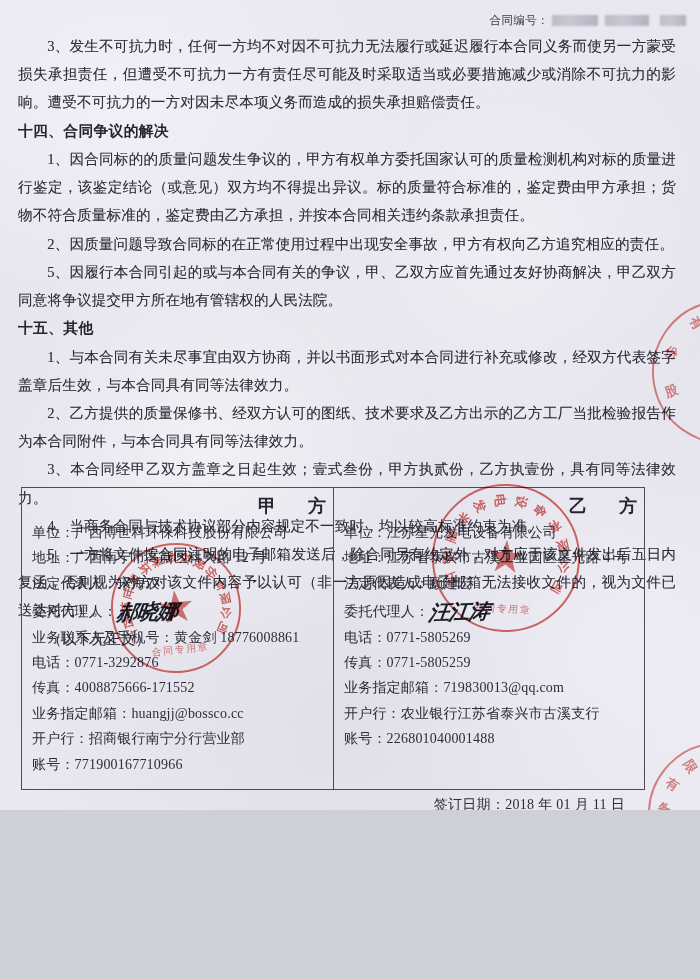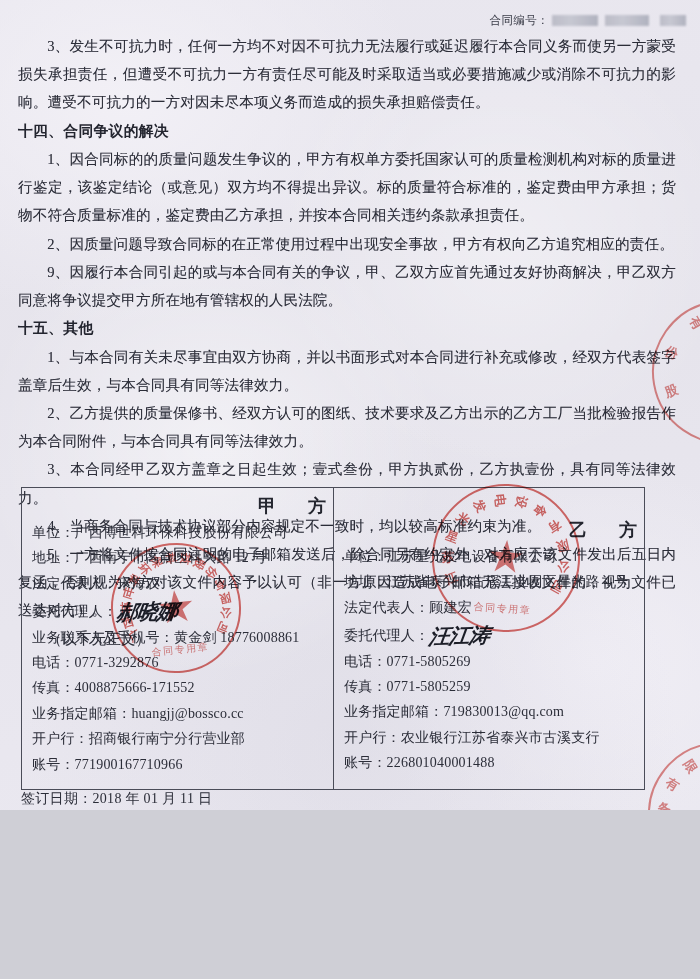--- a/index.html
+++ b/index.html
@@ -104,21 +104,20 @@
     padding: 5px 0 4px 10px;
   }
   .pcol.left {
     width: 313px;
     border-right: 1.3px solid #4a4c58;
     padding-bottom: 12px;
   }
   .pcol.right {
     width: 311px;
     padding-bottom: 3px;
-    margin-top: 24px;
   }
   .ptitle {
     text-align: right;
     font-size: 18px;
     letter-spacing: 7px;
     padding: 1px 0 2px 0;
     font-weight: 600;
     color: #24262f;
   }
   .prow {
@@ -135,21 +134,22 @@
     font-size: 21px;
     font-weight: 700;
     color: #1b1d27;
     letter-spacing: -1px;
     display: inline-block;
     transform: skewX(-9deg) rotate(-2deg);
     position: relative;
     top: 3px;
   }
   .signdate {
-    text-align: left;
+    margin-top: 6px;
+    text-align: right;
     padding-right: 20px;
     font-size: 14px;
     letter-spacing: .3px;
     color: #2b2d38;
   }
 
   
   .footer {
     position: absolute;
     left: 0;
@@ -259,21 +259,21 @@
     <span class="redaction rd1"></span>
     <span class="redaction rd2"></span>
     <span class="redaction rd3"></span>
   </div>
 
   <div class="body">
     <p class="para indent">3、发生不可抗力时，任何一方均不对因不可抗力无法履行或延迟履行本合同义务而使另一方蒙受损失承担责任，但遭受不可抗力一方有责任尽可能及时采取适当或必要措施减少或消除不可抗力的影响。遭受不可抗力的一方对因未尽本项义务而造成的损失承担赔偿责任。</p>
     <p class="head">十四、合同争议的解决</p>
     <p class="para indent">1、因合同标的的质量问题发生争议的，甲方有权单方委托国家认可的质量检测机构对标的质量进行鉴定，该鉴定结论（或意见）双方均不得提出异议。标的质量符合标准的，鉴定费由甲方承担；货物不符合质量标准的，鉴定费由乙方承担，并按本合同相关违约条款承担责任。</p>
     <p class="para indent">2、因质量问题导致合同标的在正常使用过程中出现安全事故，甲方有权向乙方追究相应的责任。</p>
-    <p class="para indent">9、因履行本合同引起的或与本合同有关的争议，甲、乙双方应首先通过友好协商解决，甲乙双方同意将争议提交甲方所在地有管辖权的人民法院。</p>
+    <p class="para indent">5、因履行本合同引起的或与本合同有关的争议，甲、乙双方应首先通过友好协商解决，甲乙双方同意将争议提交甲方所在地有管辖权的人民法院。</p>
     <p class="head">十五、其他</p>
     <p class="para indent">1、与本合同有关未尽事宜由双方协商，并以书面形式对本合同进行补充或修改，经双方代表签字盖章后生效，与本合同具有同等法律效力。</p>
     <p class="para indent">2、乙方提供的质量保修书、经双方认可的图纸、技术要求及乙方出示的乙方工厂当批检验报告作为本合同附件，与本合同具有同等法律效力。</p>
     <p class="para indent">3、本合同经甲乙双方盖章之日起生效；壹式叁份，甲方执贰份，乙方执壹份，具有同等法律效力。</p>
     <p class="para indent">4、当商务合同与技术协议部分内容规定不一致时，均以较高标准约束为准。</p>
     <p class="para indent">5、一方将文件按合同注明的电子邮箱发送后，除合同另有约定外，对方应于该文件发出后五日内复函，否则视为对方对该文件内容予以认可（非一方原因造成电子邮箱无法接收文件的，视为文件已送达对方）。</p>
     <p class="para indent">（以下无正文）</p>
   </div>
 
   <div class="parties">

